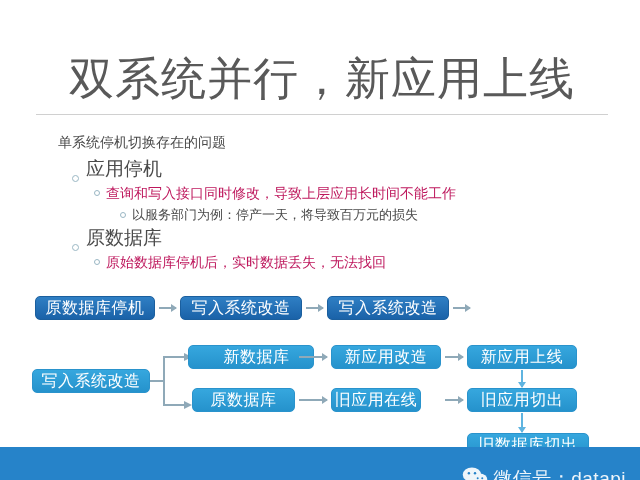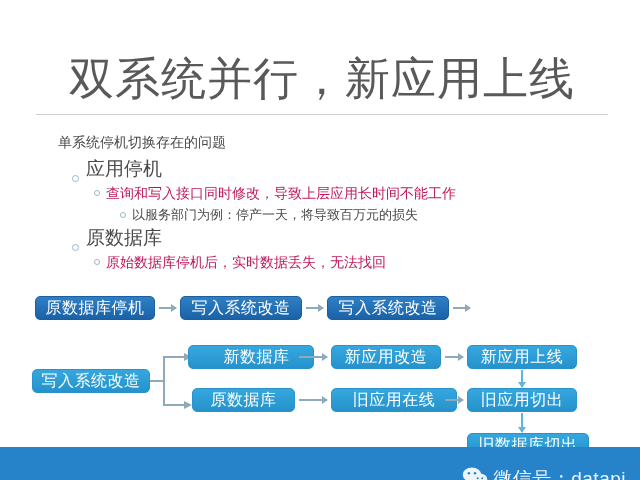--- a/index.html
+++ b/index.html
@@ -275,21 +275,21 @@
     <div class="arrow-h" style="left:299px; top:6px; width:28px;"></div>
 
     <div class="node light" style="left:331px; top:-5px; width:110px;">新应用改造</div>
     <div class="arrow-h" style="left:445px; top:6px; width:18px;"></div>
 
     <div class="node light" style="left:467px; top:-5px; width:110px;">新应用上线</div>
 
     <div class="node light" style="left:192px; top:38px; width:103px;">原数据库</div>
     <div class="arrow-h" style="left:299px; top:49px; width:28px;"></div>
 
-    <div class="node light" style="left:331px; top:38px; width:126px;">旧应用在线</div>
+    <div class="node light" style="left:331px; top:38px; width:90px;">旧应用在线</div>
     <div class="arrow-h" style="left:445px; top:49px; width:18px;"></div>
 
     <div class="node light" style="left:467px; top:38px; width:110px;">旧应用切出</div>
 
     <div class="arrow-v" style="left:521px; top:20px; height:17px;"></div>
     <div class="arrow-v" style="left:521px; top:63px; height:19px;"></div>
 
     <div class="node light" style="left:467px; top:83px; width:122px;">旧数据库切出</div>
   </div>
 

